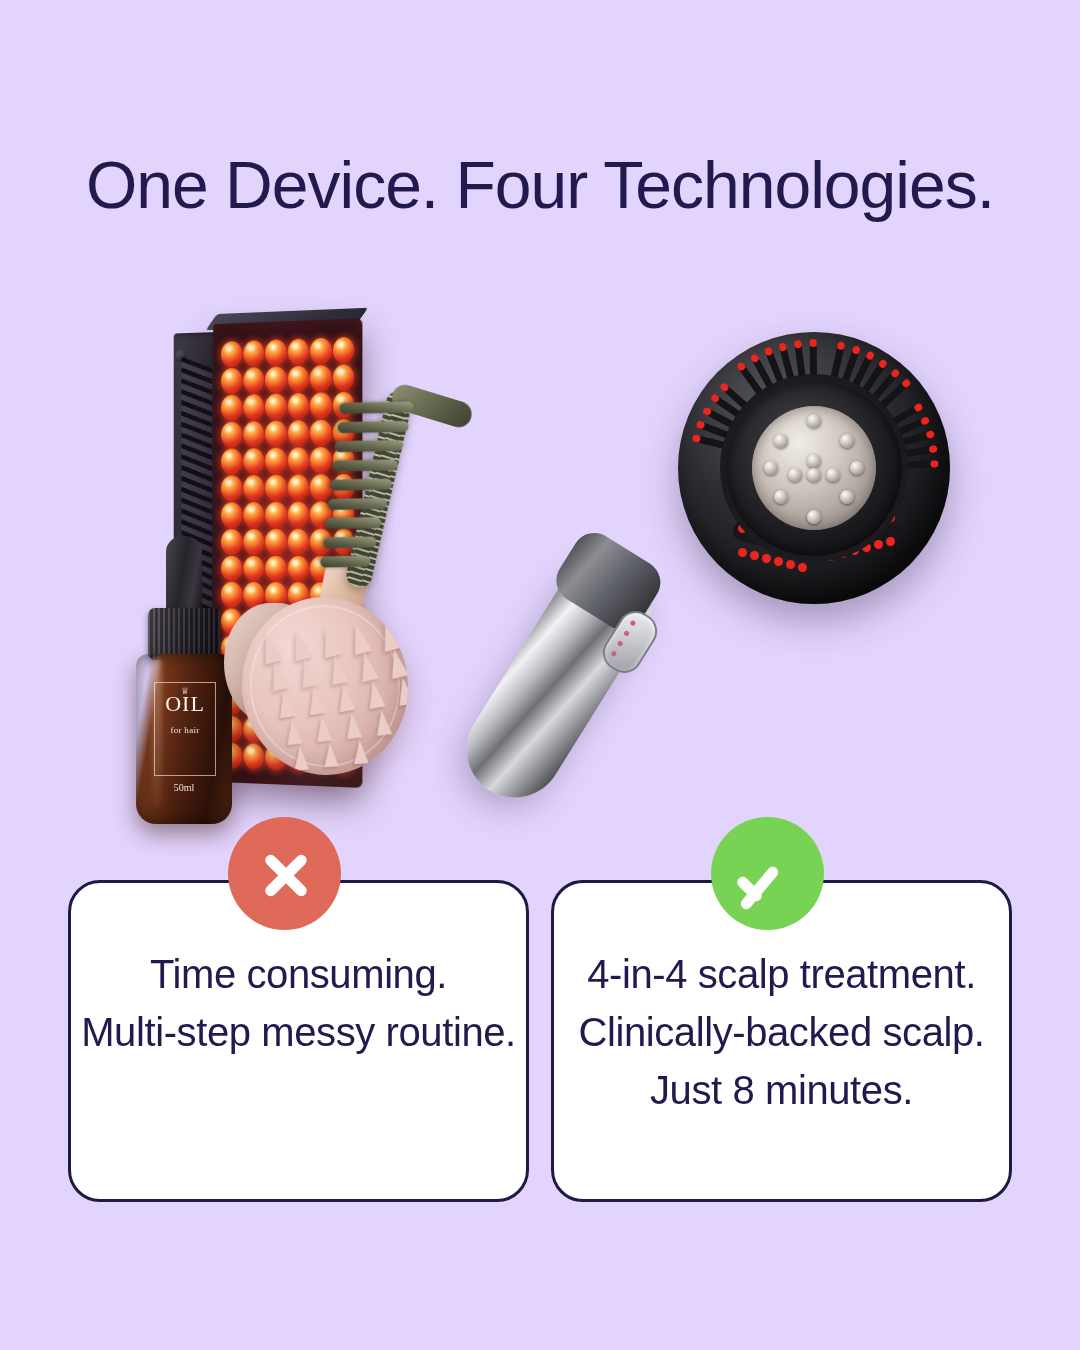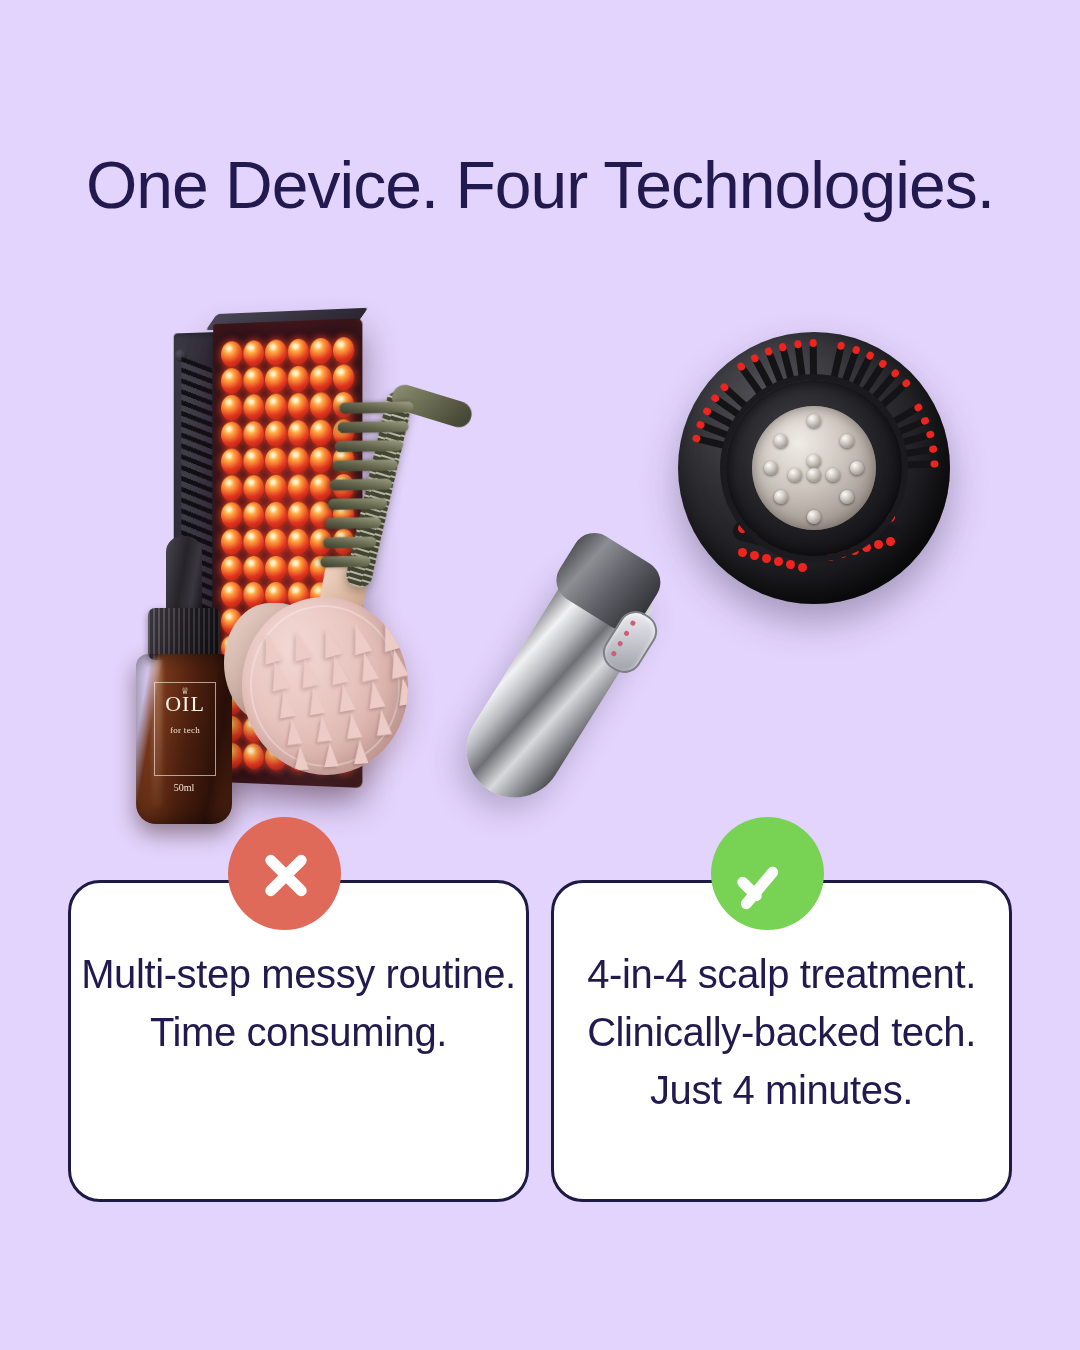--- a/index.html
+++ b/index.html
@@ -444,21 +444,21 @@
         </div>
       </div>
 
       <div class="oil-bottle">
         <div class="drop-cap"></div>
         <div class="cap-collar"></div>
         <div class="bottle-body">
           <div class="label-frame">
             <div class="crown">♕</div>
             <div class="oil-word">OIL</div>
-            <div class="for-hair">for tech</div>
+            <div class="for-hair">for hair</div>
           </div>
           <div class="ml-text">50ml</div>
         </div>
       </div>
 
       <div class="massager">
         <div class="mass-back"></div>
         <div class="mass-pad">
           <div class="mass-rim"></div>
           <div id="spikes">
@@ -582,23 +582,23 @@
       </div>
   </div>
   <div class="badge badge-check">
     <div class="glyph-check">
       <span class="s1"></span>
         <span class="s2"></span>
     </div>
   </div>
 
   <div class="card card-left">
+    <div class="card-line">Time consuming.</div>
     <div class="card-line">Multi-step messy routine.</div>
-    <div class="card-line">Time consuming.</div>
   </div>
 
   <div class="card card-right">
     <div class="card-line">4-in-4 scalp treatment.</div>
-    <div class="card-line">Clinically-backed tech.</div>
-    <div class="card-line">Just 4 minutes.</div>
+    <div class="card-line">Clinically-backed scalp.</div>
+    <div class="card-line">Just 8 minutes.</div>
   </div>
 
 </div>
 
 </body></html>

